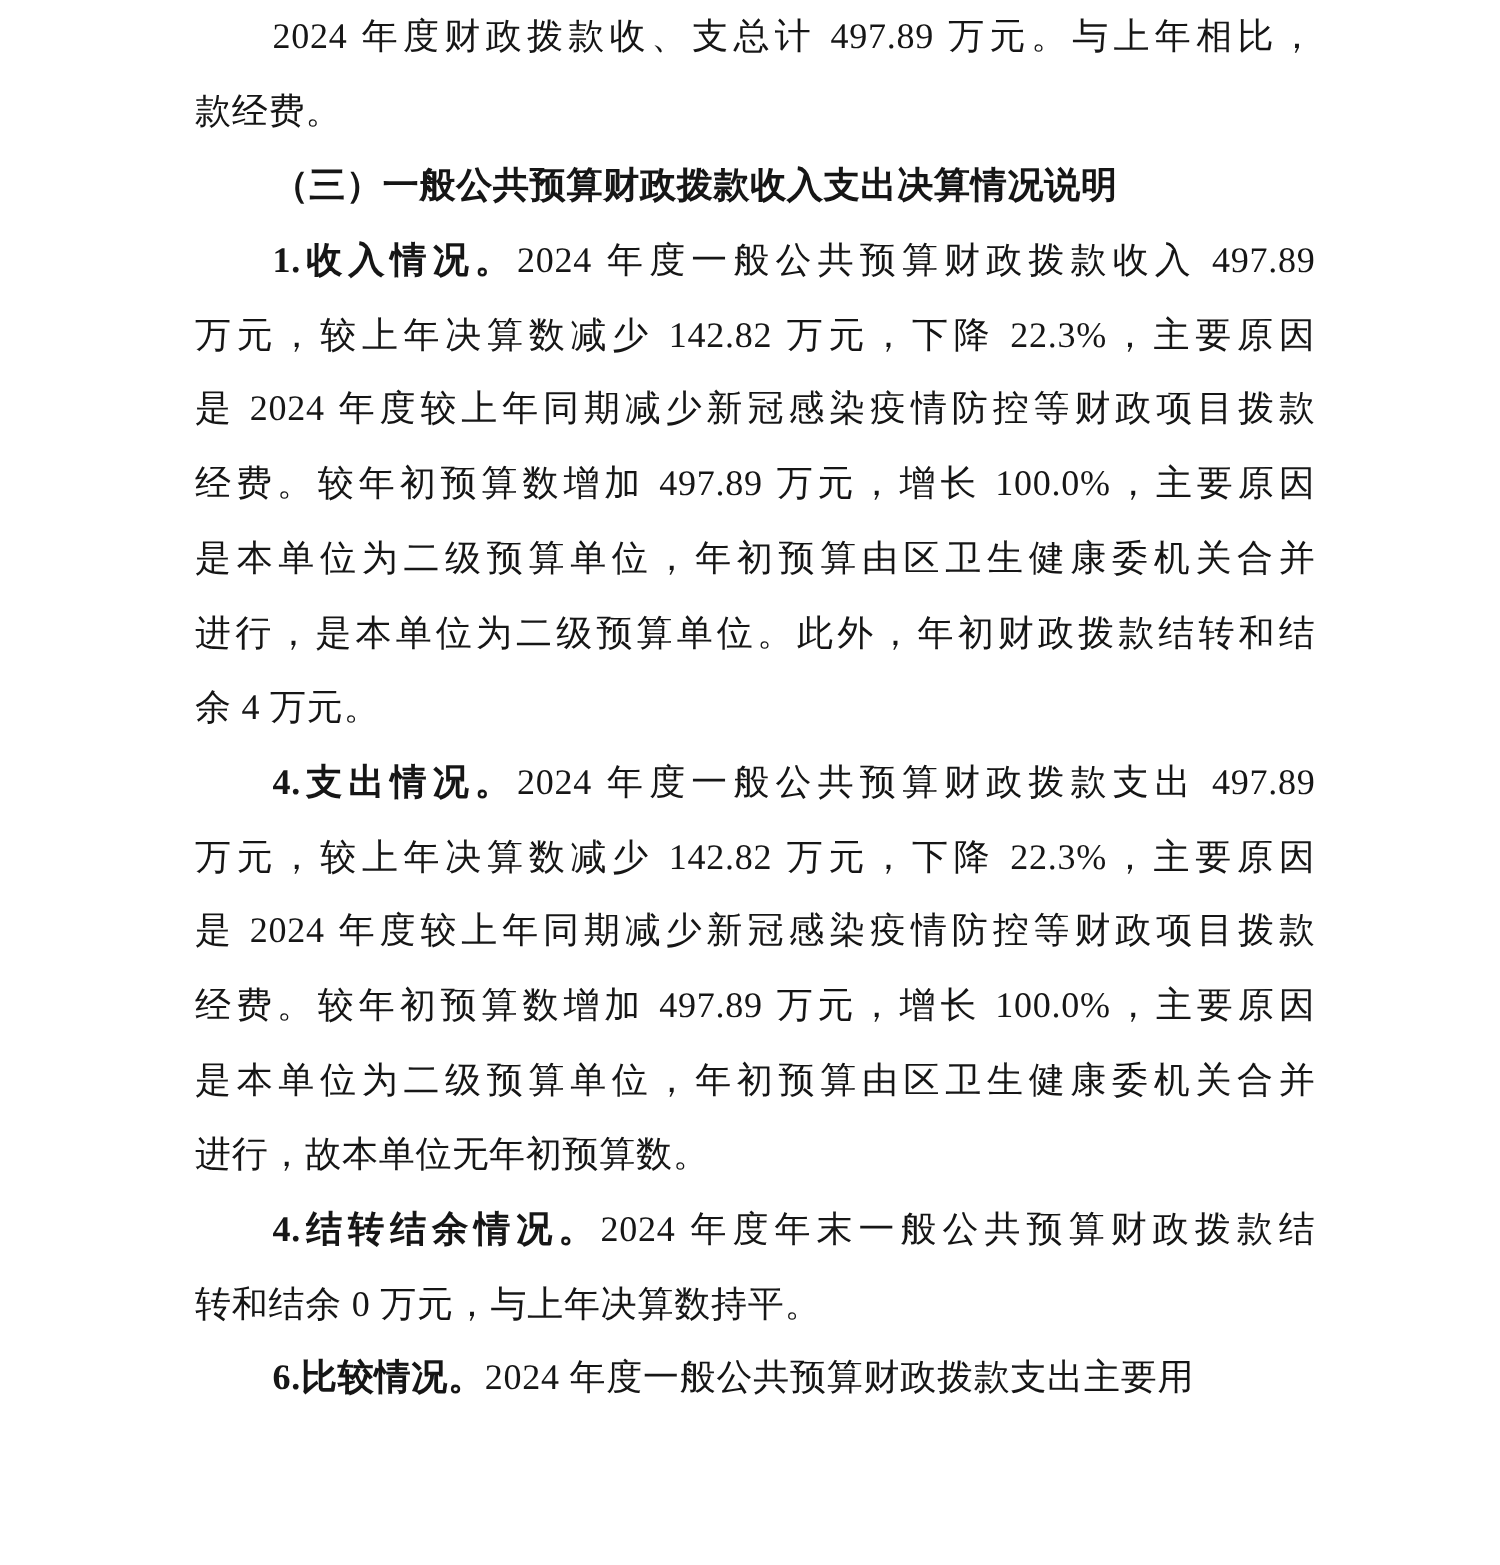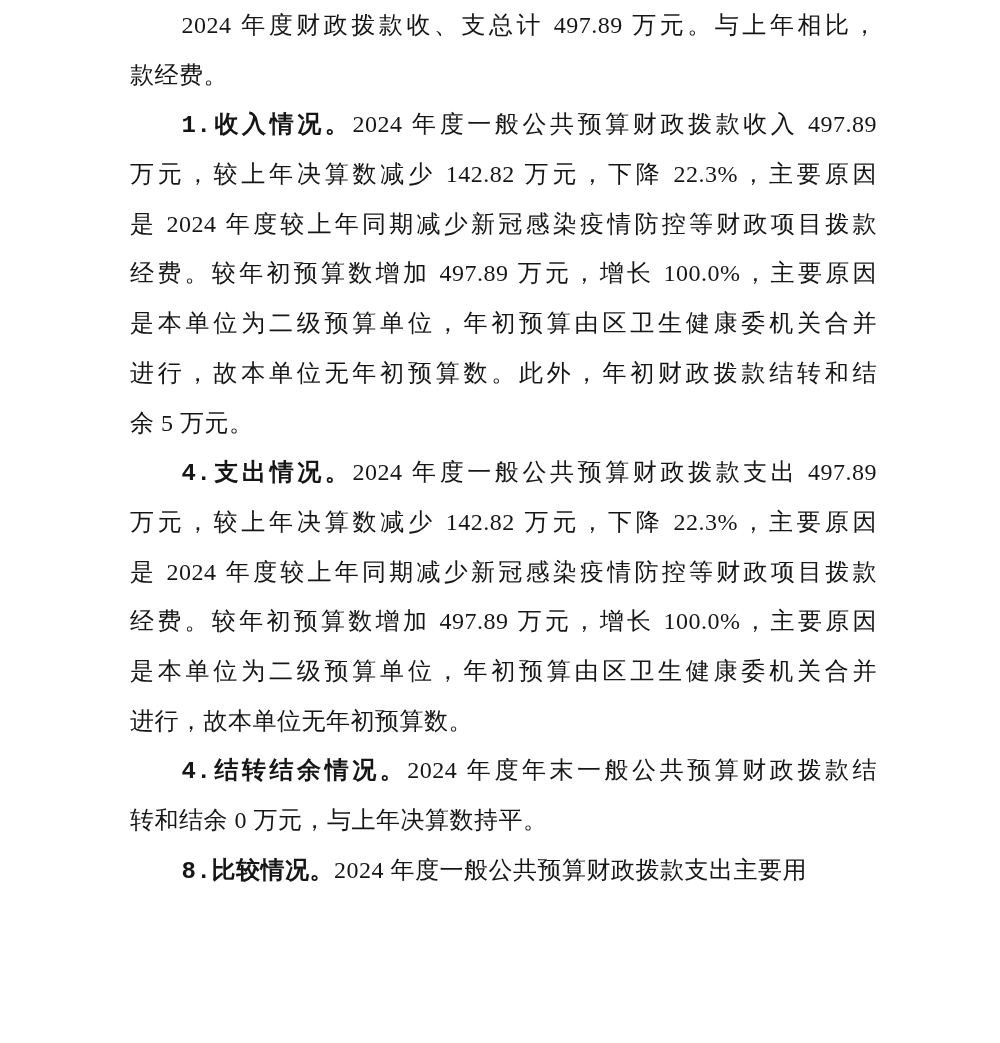--- a/index.html
+++ b/index.html
@@ -41,48 +41,50 @@
     text-indent: 2.15em;
   }
   .line.last {
     text-align-last: left;
   }
   .para.heading .line {
     font-weight: bold;
   }
   b.lead {
     font-weight: bold;
-    font-family: Liberation Mono, monospace;
   }
 </style>
 </head>
 <body>
 
 <div class="page">
     <div class="para">
       <div class="line first">2024 年度财政拨款收、支总计 497.89 万元。与上年相比，</div>
       <div class="line last">款经费。</div>
     </div>
+    <div class="para heading">
+      <div class="line first last">（三）一般公共预算财政拨款收入支出决算情况说明</div>
+    </div>
     <div class="para">
       <div class="line first"><b class="lead">1.收入情况。</b>2024 年度一般公共预算财政拨款收入 497.89</div>
       <div class="line">万元，较上年决算数减少 142.82 万元，下降 22.3%，主要原因</div>
       <div class="line">是 2024 年度较上年同期减少新冠感染疫情防控等财政项目拨款</div>
       <div class="line">经费。较年初预算数增加 497.89 万元，增长 100.0%，主要原因</div>
       <div class="line">是本单位为二级预算单位，年初预算由区卫生健康委机关合并</div>
-      <div class="line">进行，故本单位无年初预算数。此外，年初财政拨款结转和结</div>
-      <div class="line last">余 5 万元。</div>
+      <div class="line">进行，是本单位为二级预算单位。此外，年初财政拨款结转和结</div>
+      <div class="line last">余 4 万元。</div>
     </div>
     <div class="para">
       <div class="line first"><b class="lead">4.支出情况。</b>2024 年度一般公共预算财政拨款支出 497.89</div>
       <div class="line">万元，较上年决算数减少 142.82 万元，下降 22.3%，主要原因</div>
       <div class="line">是 2024 年度较上年同期减少新冠感染疫情防控等财政项目拨款</div>
       <div class="line">经费。较年初预算数增加 497.89 万元，增长 100.0%，主要原因</div>
       <div class="line">是本单位为二级预算单位，年初预算由区卫生健康委机关合并</div>
       <div class="line last">进行，故本单位无年初预算数。</div>
     </div>
     <div class="para">
       <div class="line first"><b class="lead">4.结转结余情况。</b>2024 年度年末一般公共预算财政拨款结</div>
       <div class="line last">转和结余 0 万元，与上年决算数持平。</div>
     </div>
     <div class="para">
-      <div class="line first last"><b class="lead">8.比较情况。</b>2024 年度一般公共预算财政拨款支出主要用</div>
+      <div class="line first last"><b class="lead">6.比较情况。</b>2024 年度一般公共预算财政拨款支出主要用</div>
     </div>
   </div>
 
 </body></html>

